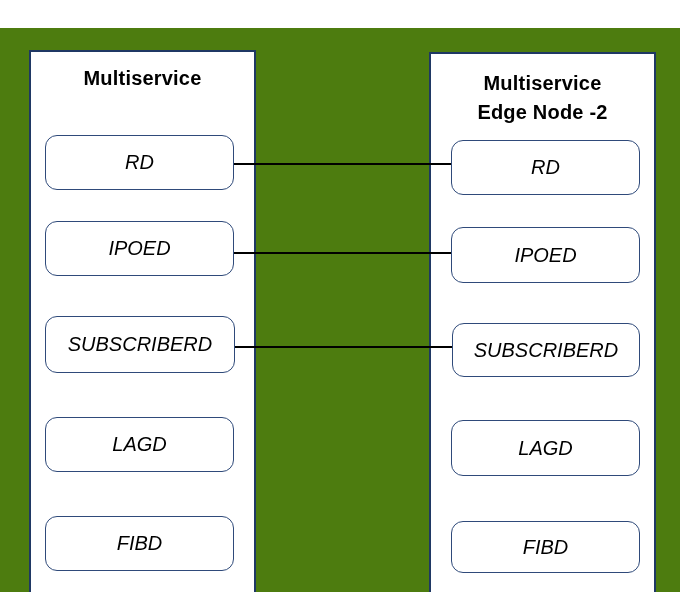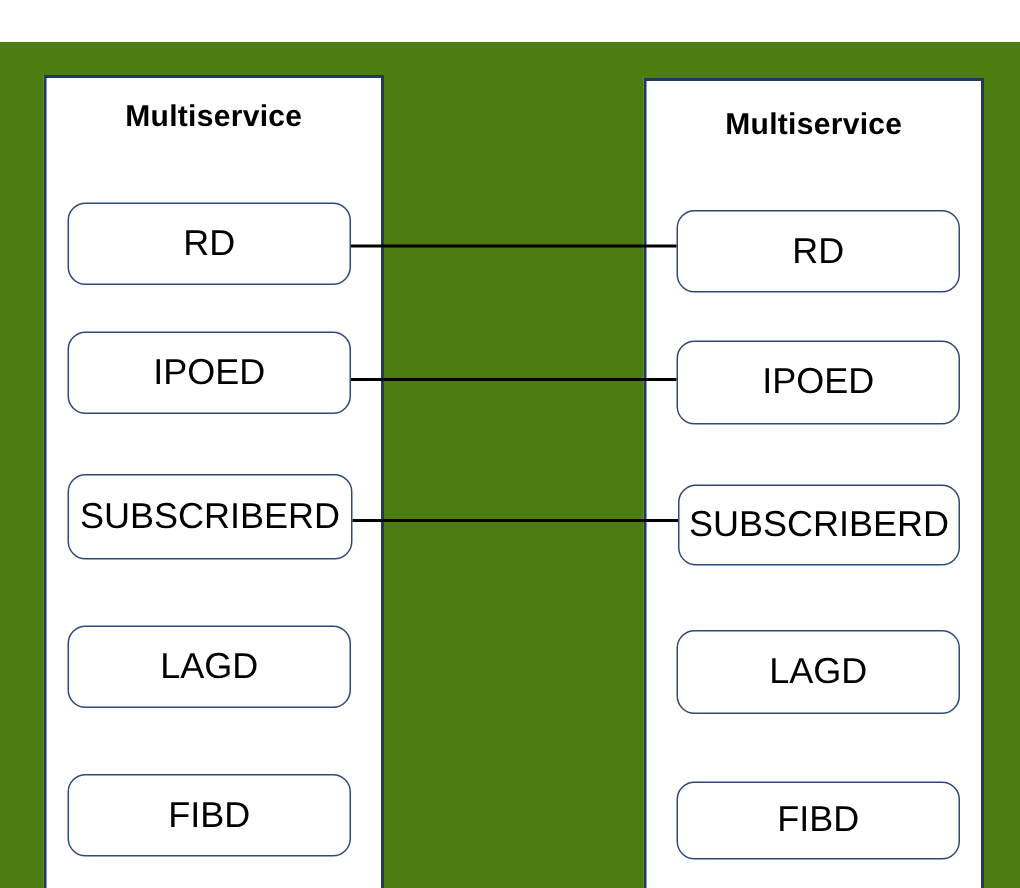--- a/index.html
+++ b/index.html
@@ -35,23 +35,24 @@
   .node-2 .node-title { top: 15px; }
   .module {
     position: absolute;
     box-sizing: border-box;
     border: 1.5px solid #2f4a7a;
     border-radius: 12px;
     background: #ffffff;
     display: flex;
     align-items: center;
     justify-content: center;
-    font-size: 24px;
+    font-size: 20px;
     color: #000000;
     z-index: 2;
+    font-style: italic;
   }
   
   .m-l-rd   { left: 45px;  top: 107px; width: 189px; height: 55px; }
   .m-l-ipo  { left: 45px;  top: 193px; width: 189px; height: 55px; }
   .m-l-sub  { left: 45px;  top: 288px; width: 190px; height: 57px; }
   .m-l-lag  { left: 45px;  top: 389px; width: 189px; height: 55px; }
   .m-l-fib  { left: 45px;  top: 488px; width: 189px; height: 55px; }
   
   .m-r-rd   { left: 451px; top: 112px; width: 189px; height: 55px; }
   .m-r-ipo  { left: 451px; top: 199px; width: 189px; height: 56px; }
@@ -75,20 +76,21 @@
 
   <div class="node node-1">
     <div class="node-title">
       <div>Multiservice</div>
     </div>
   </div>
 
   <div class="node node-2">
     <div class="node-title">
       <div>Multiservice</div>
+      <div>Edge Node -2</div>
     </div>
   </div>
 
   <div class="module m-l-rd">RD</div>
   <div class="module m-l-ipo">IPOED</div>
   <div class="module m-l-sub">SUBSCRIBERD</div>
   <div class="module m-l-lag">LAGD</div>
   <div class="module m-l-fib">FIBD</div>
 
   <div class="module m-r-rd">RD</div>

